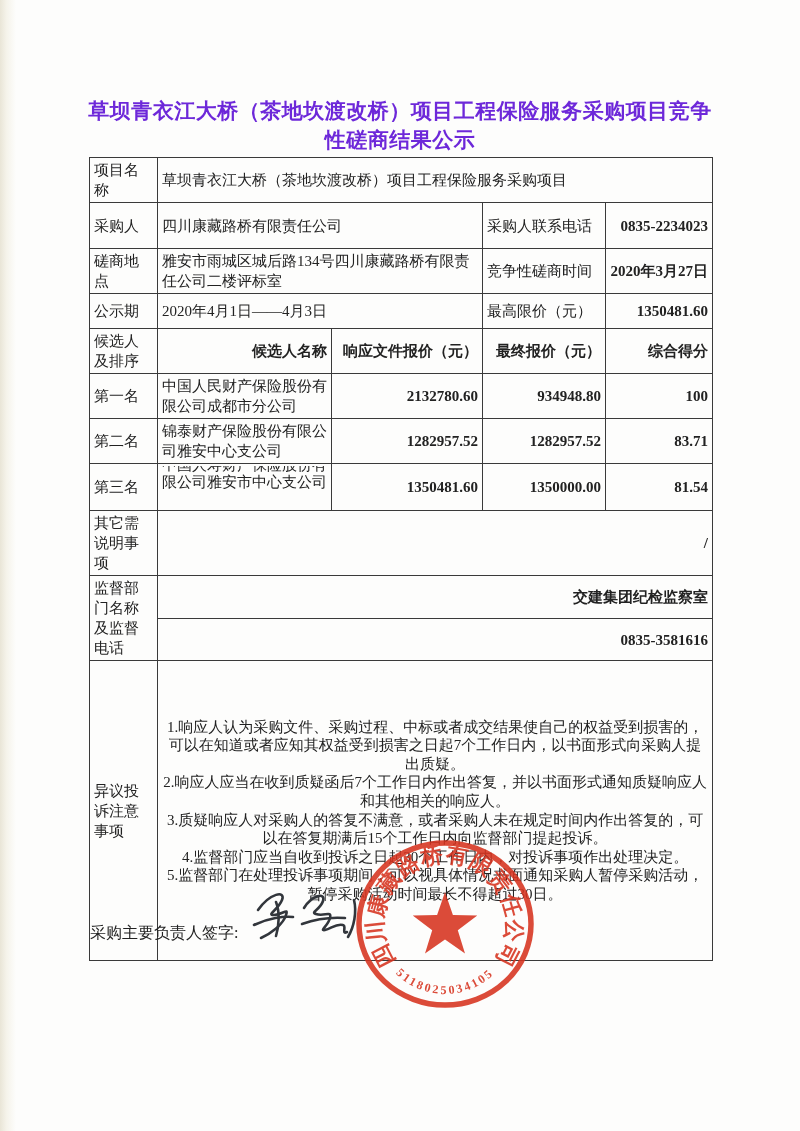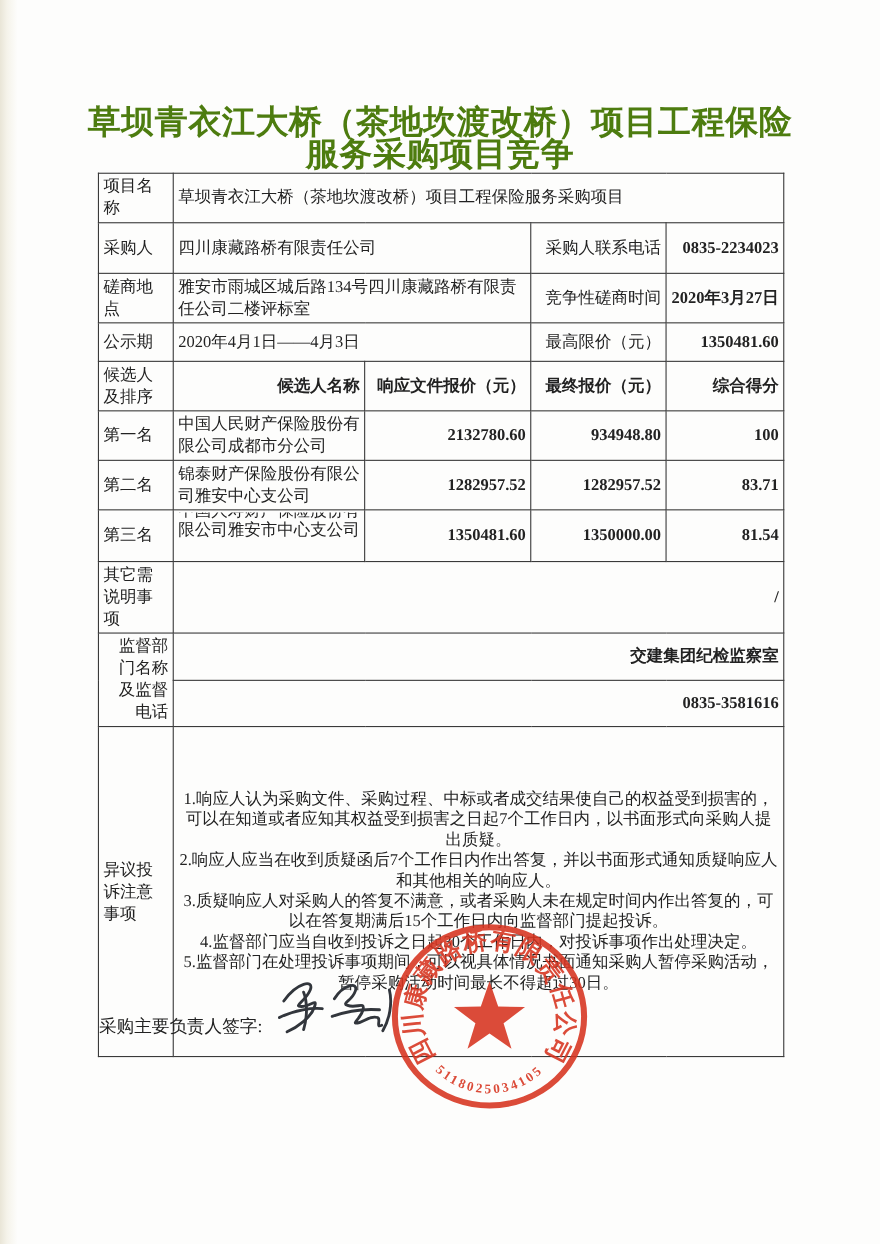--- a/index.html
+++ b/index.html
@@ -8,38 +8,38 @@
     background:#fdfdfc;
     font-family:"Liberation Serif","DejaVu Serif",serif;
     color:#242424;
   }
   .scan-edge{
     position:absolute;left:0;top:0;bottom:0;width:16px;
     background:linear-gradient(to right,#e9e5d7 0%,#f5f3ea 40%,rgba(255,255,255,0) 100%);
   }
   .doc-title{
     position:absolute;top:97px;left:70px;width:660px;
-    text-align:center;font-size:30px;font-weight:bold;line-height:29px;
-    color:#4d7c0f;letter-spacing:0.5px;
+    text-align:center;font-size:21px;font-weight:bold;line-height:29px;
+    color:#6d28d9;letter-spacing:0.5px;
   }
   table.main{
     position:absolute;left:89px;top:157px;
     border-collapse:collapse;table-layout:fixed;width:623px;
     font-size:15px;line-height:20px;color:#222;
   }
   table.main td{
     border:1.6px solid #3a3a3a;
     padding:2px 4px;
     vertical-align:middle;
     overflow:hidden;
   }
   td.lbl{padding-left:4px;}
   td.val{padding-left:7px;}
   td.ctr{text-align:right;font-weight:bold;}
-  td.lbl-ctr{text-align:right;padding-left:2px;padding-right:2px;}
+  td.lbl-ctr{text-align:left;padding-left:2px;padding-right:2px;}
   .clip{height:42px;overflow:hidden;}
   .clip .shift{display:block;margin-top:-9px;line-height:17px;}
   td.objection-cell{
     vertical-align:top;
     padding:55px 10px 8px 10px;
     line-height:18.6px;
   }
   td.objection-cell p{margin:0;text-align:center;}
   .sig-row{
     position:absolute;left:90px;top:899px;
@@ -49,20 +49,21 @@
   .seal-svg{position:absolute;left:349px;top:828px;opacity:0.88;}
   .seal-text{font-weight:bold;}
 </style>
 </head>
 <body>
 
 <div class="scan-edge"></div>
 
 <div class="doc-title">
   <div>草坝青衣江大桥（茶地坎渡改桥）项目工程保险服务采购项目竞争</div>
+  <div>性磋商结果公示</div>
 </div>
 
 <table class="main">
   <colgroup>
     <col style="width:68px">
       <col style="width:174px">
       <col style="width:151px">
     <col style="width:123px">
       <col style="width:107px">
   </colgroup>

